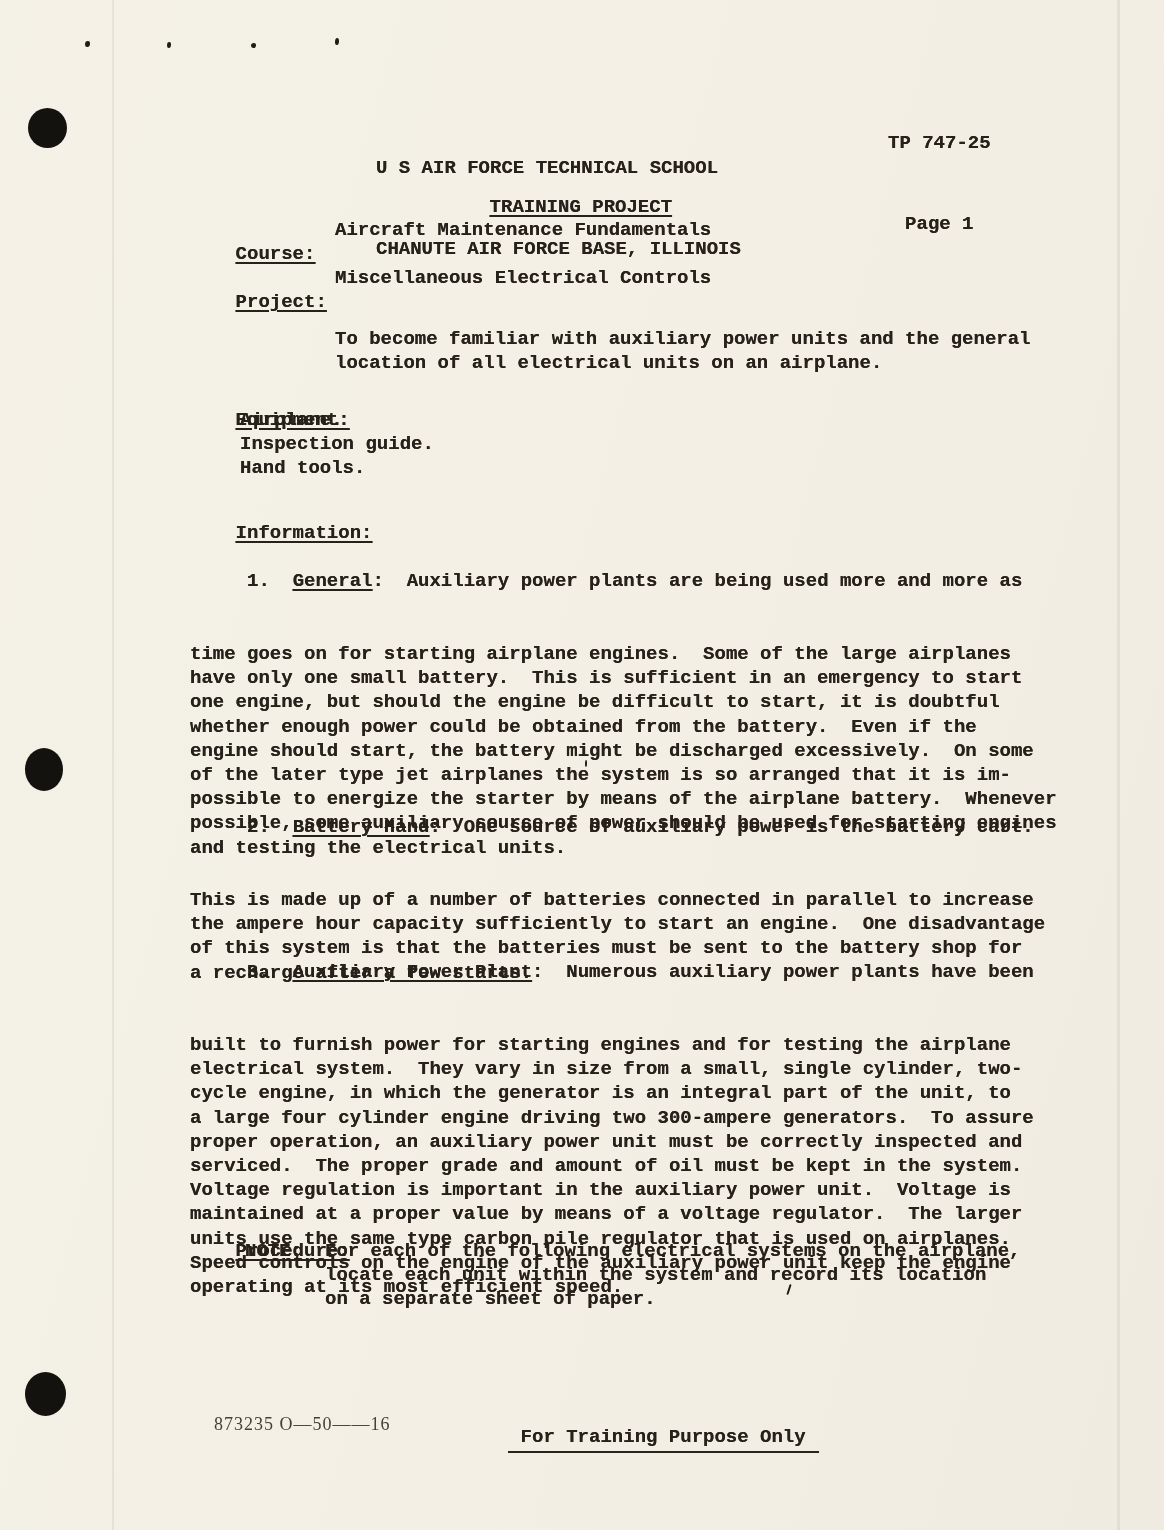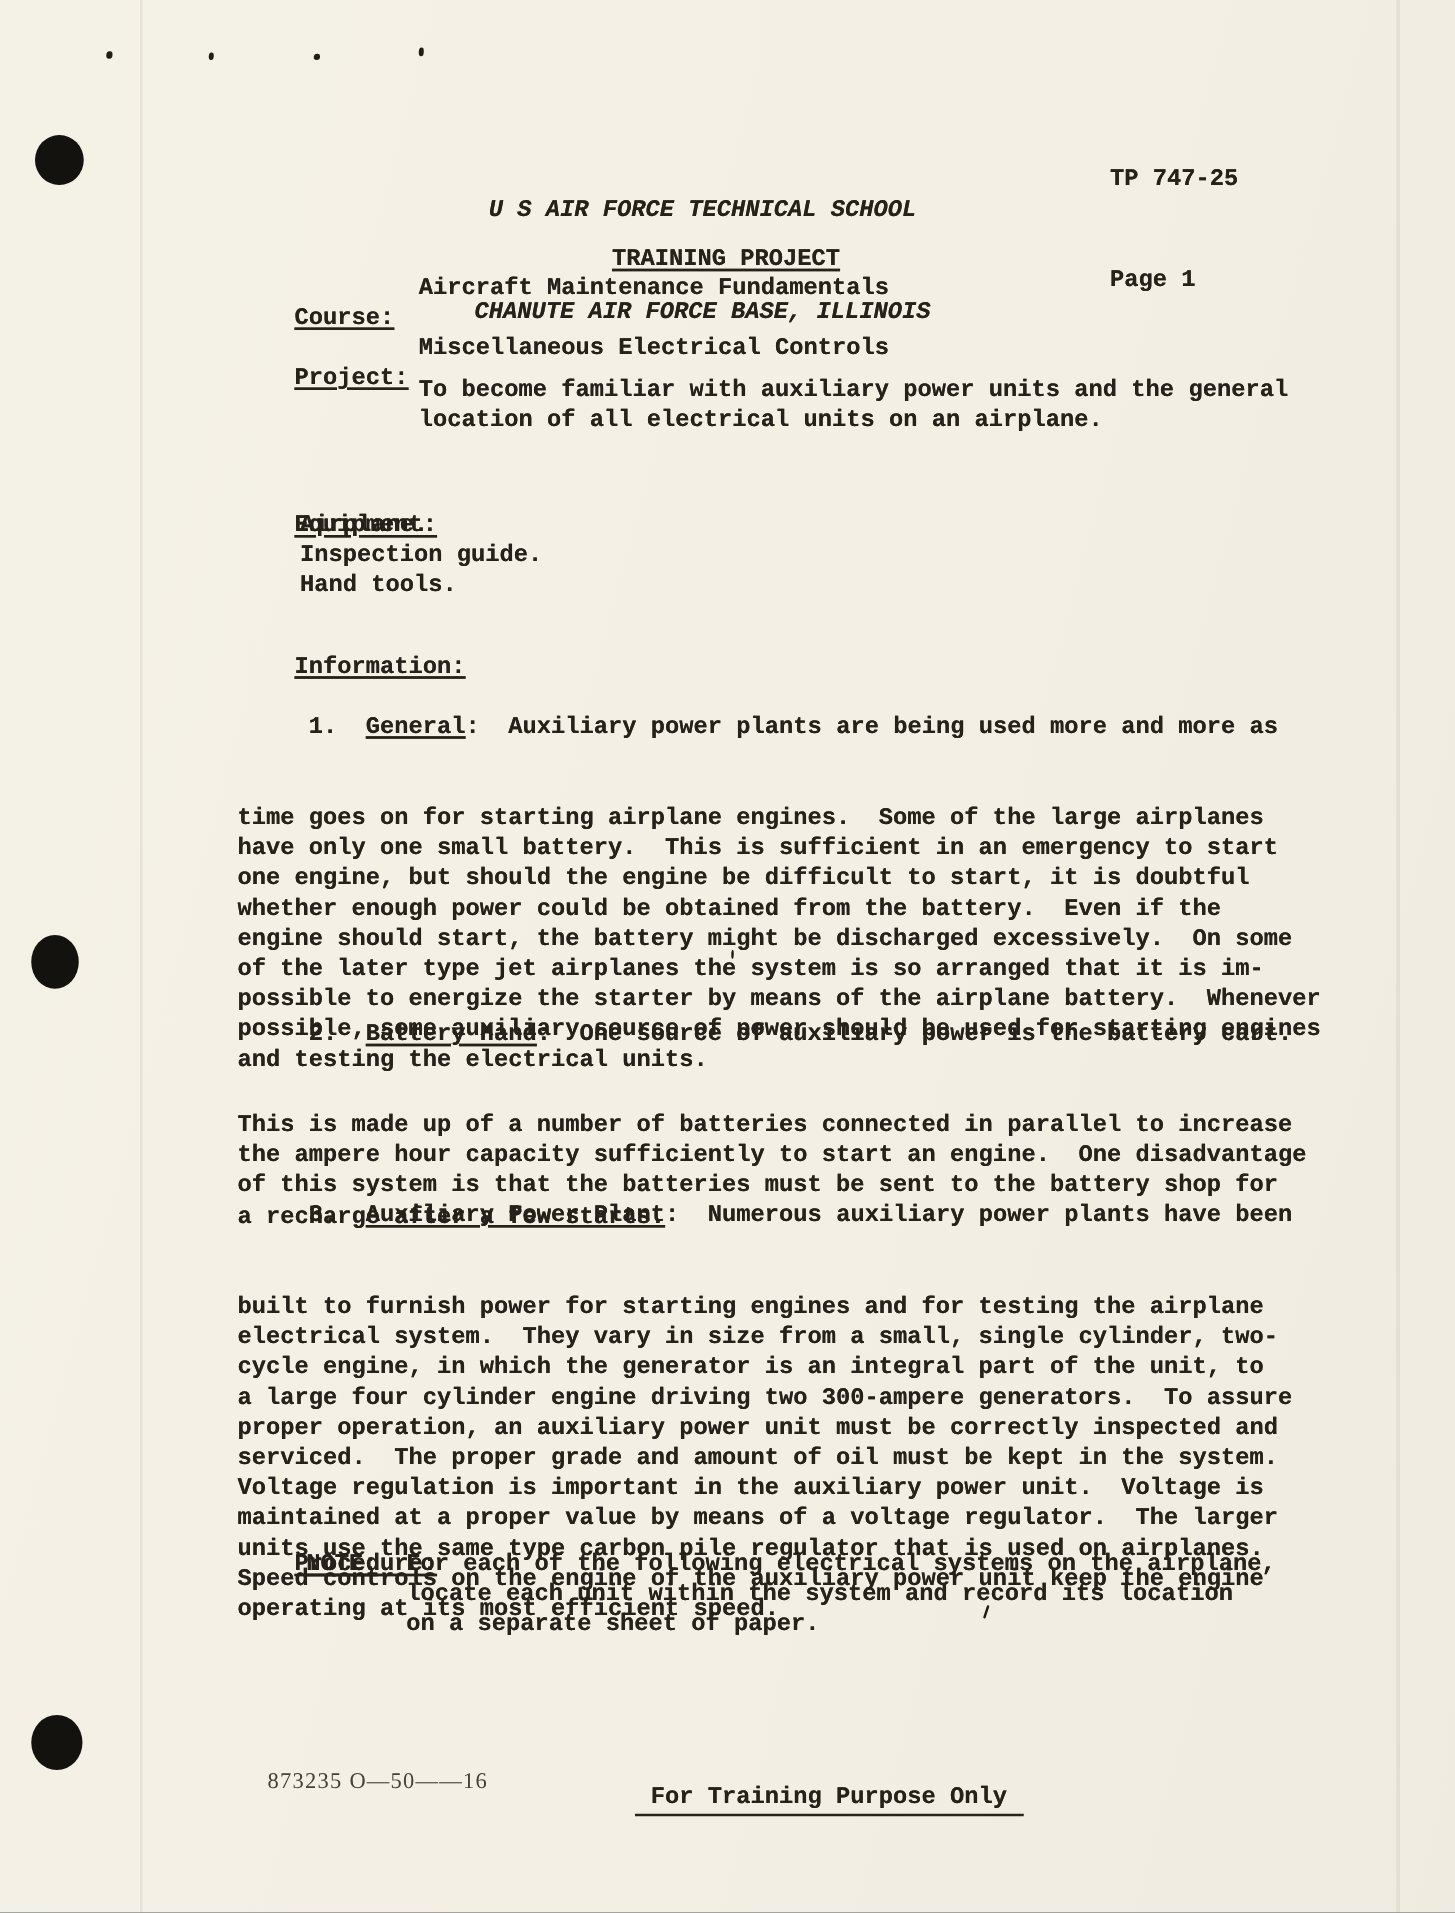--- a/index.html
+++ b/index.html
@@ -9,22 +9,22 @@
     font-family:"Liberation Mono", monospace;
     font-weight:700; font-size:19px; line-height:24.2px;
     color:#26211b;
     text-shadow:0 0 0.5px rgba(43,34,24,0.85);
   }
   .abs { position:absolute; white-space:pre; }
   .u { text-decoration:underline; text-decoration-thickness:2px; text-underline-offset:3px; }
   .hole { position:absolute; background:#14120e; border-radius:50%; }
   .speck { position:absolute; background:#201c16; border-radius:60% 40% 55% 45%; }
   .crease { position:absolute; top:0; bottom:0; background:rgba(118,106,80,0.10); }
-  .org { text-align:center; line-height:27px;font-style:italic; }
-  .docref { line-height:27px; }
+  .org { text-align:left; line-height:27px; }
+  .docref { line-height:27px;text-align:center; }
   .note { display:flex; }
   .note-label { width:80px; flex:0 0 80px; }
   .objective-value, .note-lines, .para-lines, .equip-items { white-space:pre; }
   .fnote { border-bottom:2px solid #29241d; padding:0 13px 3px 13px; }
   .print {
     font-family:"Liberation Serif", serif; font-weight:400; font-size:18px;
     letter-spacing:1px; color:#45403a; text-shadow:none;
   }
 </style>
 </head>
@@ -63,21 +63,21 @@
   <div class="abs" style="top:171px;left:444px">
     <span class="u">TRAINING PROJECT</span>
   </div>
   <div class="abs" style="top:218px;left:335px">Aircraft Maintenance Fundamentals</div>
 
   <div class="abs" style="top:266px;left:190px">
     <span class="u">Project:</span>
   </div>
   <div class="abs" style="top:266px;left:335px">Miscellaneous Electrical Controls</div>
 
-  <div class="abs objective-value" style="top:300px;left:335px">To become familiar with auxiliary power units and the general
+  <div class="abs objective-value" style="top:327px;left:335px">To become familiar with auxiliary power units and the general
 location of all electrical units on an airplane.</div>
 
   <div class="abs" style="top:384px;left:190px">
     <span class="u">Equipment:</span>
   </div>
   <div class="abs equip-items" style="top:408px;left:240px">Airplane.
 Inspection guide.
 Hand tools.</div>
 
   <div class="abs" style="top:497px;left:190px">

